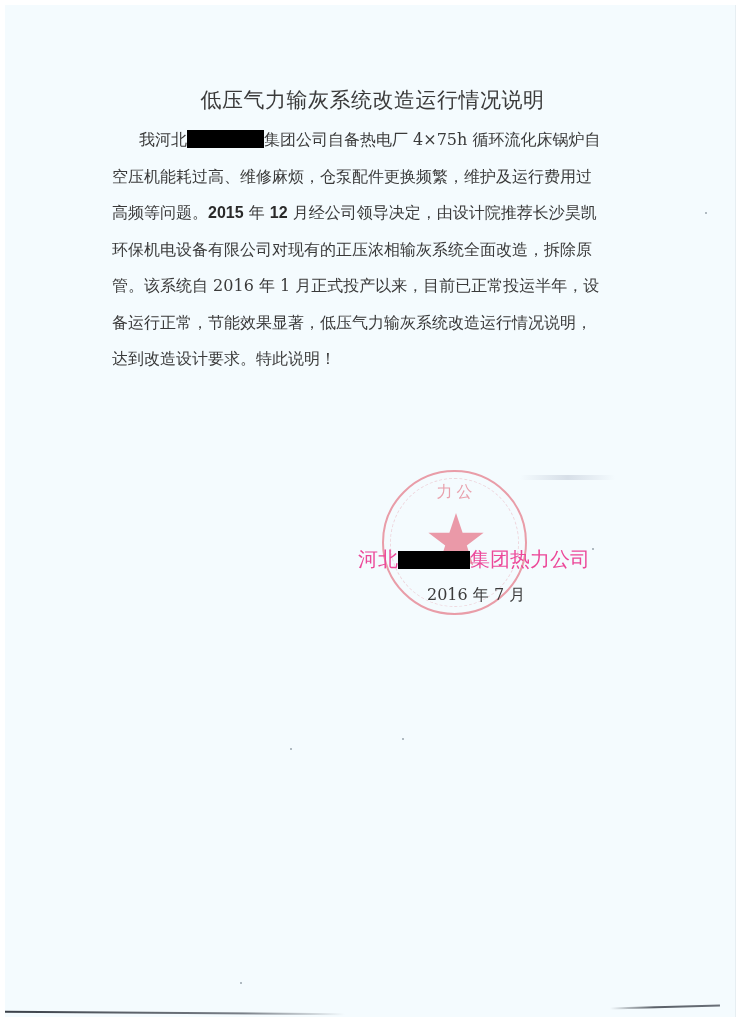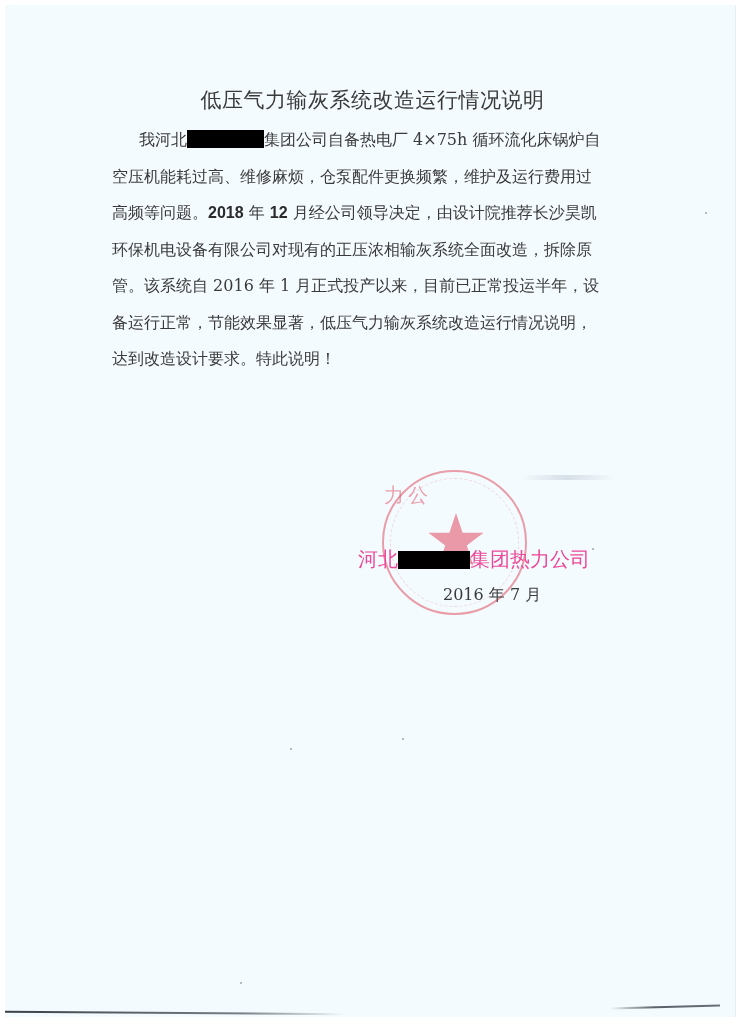--- a/index.html
+++ b/index.html
@@ -92,21 +92,20 @@
       white-space: nowrap;
     }
     .date {
       position: absolute;
       left: 427px;
       top: 585px;
       font-family: "DejaVu Serif", serif;
       font-size: 16px;
       color: #3a3a3a;
       white-space: nowrap;
-      margin-left: 16px;
     }
     .seal {
       position: absolute;
       left: 382px;
       top: 470px;
       width: 145px;
       height: 145px;
       border-radius: 50%;
       border: 2px solid rgba(220, 60, 80, 0.55);
       box-sizing: border-box;
@@ -126,23 +125,23 @@
       left: 42px;
       top: 38px;
       width: 60px;
       height: 60px;
     }
     .seal-text {
       position: absolute;
       left: 0;
       top: 10px;
       width: 145px;
-      text-align: left;
+      text-align: center;
       font-family: Liberation Mono, monospace;
-      font-size: 20px;
+      font-size: 16px;
       color: rgba(220, 70, 90, 0.55);
       letter-spacing: 4px;
     }
     .smudge {
       position: absolute;
       left: 520px;
       top: 475px;
       width: 95px;
       height: 5px;
       background: linear-gradient(90deg, rgba(160,170,190,0), rgba(160,170,190,0.35), rgba(160,170,190,0));
@@ -167,21 +166,21 @@
 <div class="speck" style="left:402px; top:738px;"></div>
 <div class="speck" style="left:592px; top:548px;"></div>
 <div class="speck" style="left:705px; top:212px;"></div>
 <div class="speck" style="left:240px; top:982px;"></div>
 
 <div class="doc-title">低压气力输灰系统改造运行情况说明</div>
 
 <div class="body-text">
   <div class="line indent"><span>我河北</span><span class="redact r1"></span><span>集团公司自备热电厂 4×75h 循环流化床锅炉自</span></div>
   <div class="line">空压机能耗过高、维修麻烦，仓泵配件更换频繁，维护及运行费用过</div>
-  <div class="line"><span>高频等问题。</span><span class="sans-num">2018</span><span> 年 </span><span class="sans-num">12</span><span> 月经公司领导决定，由设计院推荐长沙昊凯</span></div>
+  <div class="line"><span>高频等问题。</span><span class="sans-num">2015</span><span> 年 </span><span class="sans-num">12</span><span> 月经公司领导决定，由设计院推荐长沙昊凯</span></div>
   <div class="line">环保机电设备有限公司对现有的正压浓相输灰系统全面改造，拆除原</div>
   <div class="line">管。该系统自 2016 年 1 月正式投产以来，目前已正常投运半年，设</div>
   <div class="line">备运行正常，节能效果显著，低压气力输灰系统改造运行情况说明，</div>
   <div class="line">达到改造设计要求。特此说明！</div>
 </div>
 
 <div class="smudge"></div>
 
 <div class="seal">
   <div class="seal-inner"></div>

